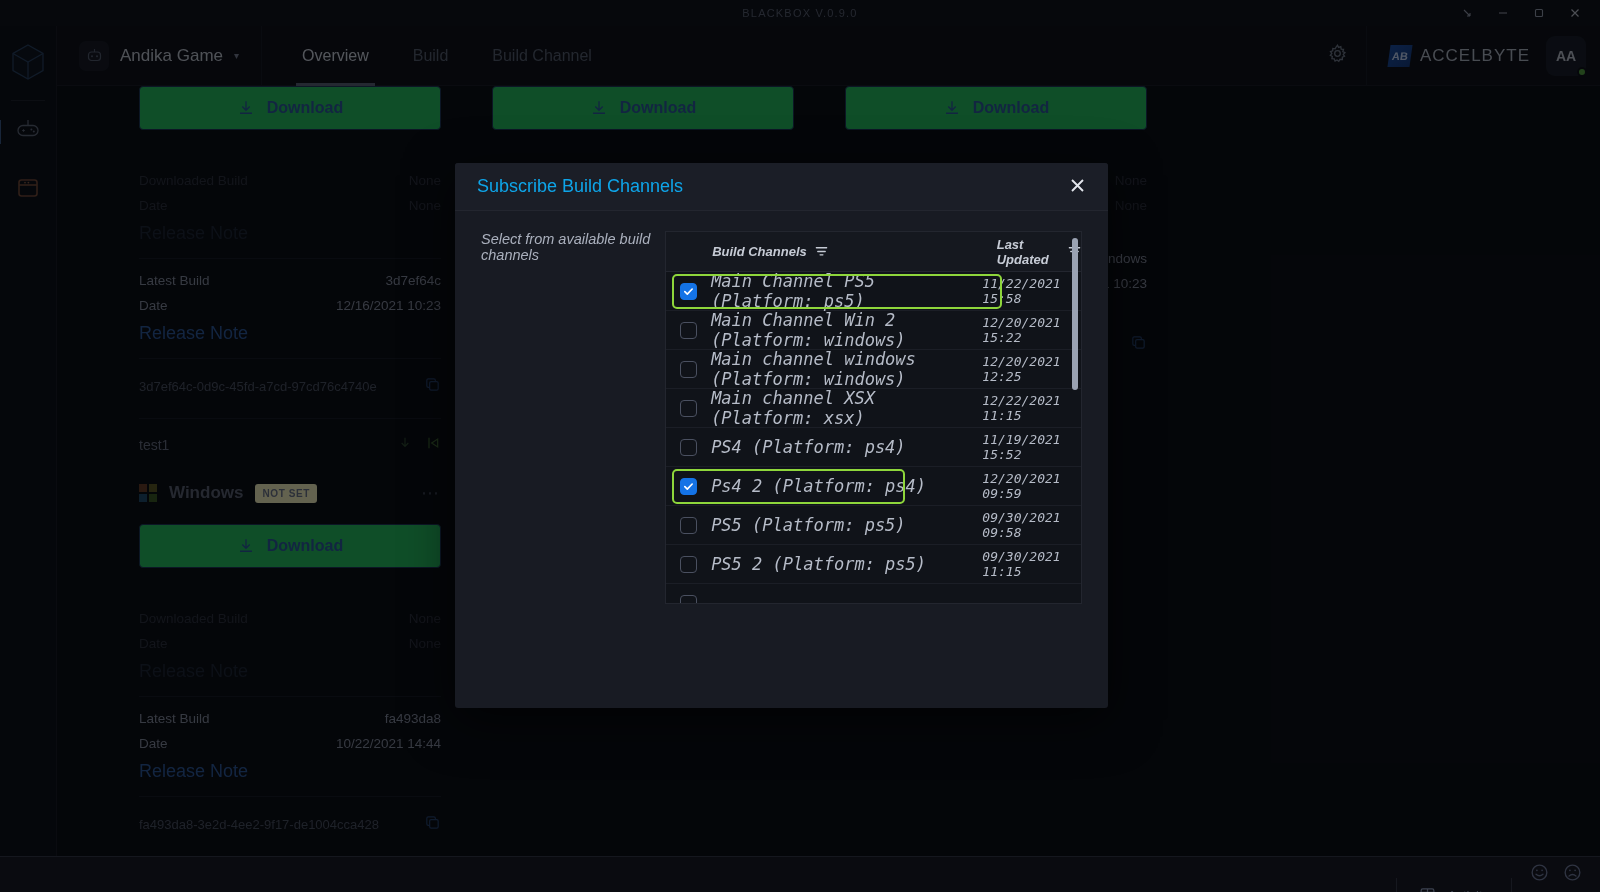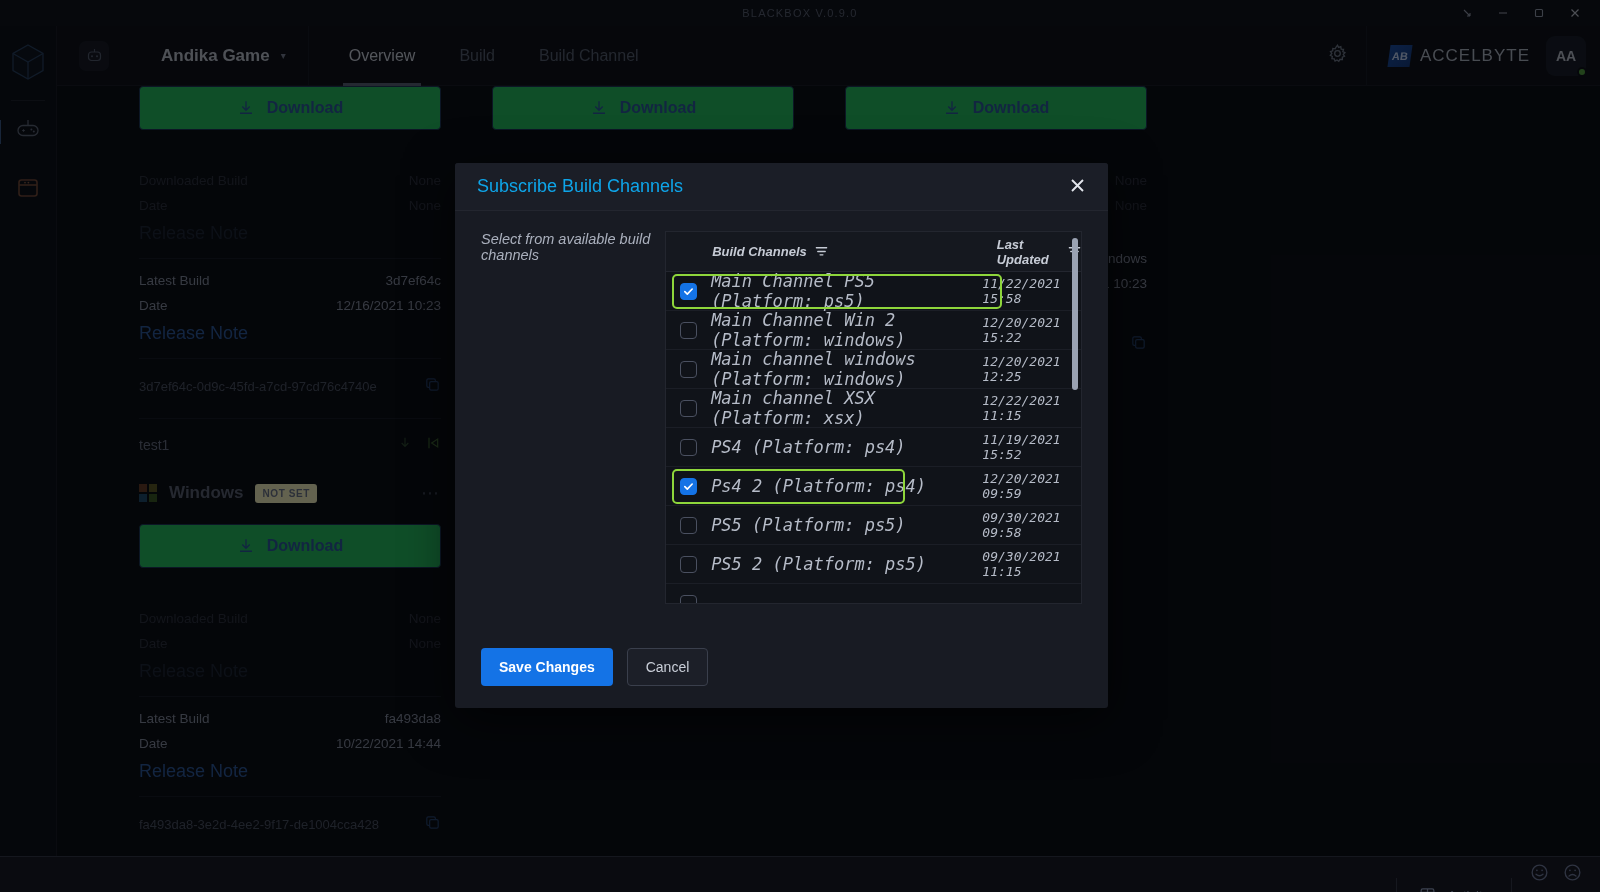--- a/index.html
+++ b/index.html
@@ -45,21 +45,21 @@
   
   .header {
     position: absolute; left: 57px; top: 26px; width: 1543px; height: 60px;
     background: #0b0d12; border-bottom: 1px solid #15171e; display: flex; align-items: center;
   }
   .game-block { display: flex; align-items: center; gap: 11px; padding-left: 22px; padding-right: 22px; height: 60px; border-right: 1px solid #14161d; }
   .game-avatar {
     width: 30px; height: 30px; border-radius: 7px; background: #15171f;
     display: flex; align-items: center; justify-content: center;
   }
-  .game-name { font-size: 17px; font-weight: bold; color: #c9cdd6; margin-left: 41px; }
+  .game-name { font-size: 17px; font-weight: normal; color: #c9cdd6; }
   .caret { color: #7b8293; font-size: 10px; }
   .tabs { display: flex; align-items: flex-end; height: 60px; padding-left: 22px; gap: 8px; }
   .tab {
     font-size: 16px; color: #585f6e; padding: 0 18px; height: 60px;
     display: flex; align-items: center; position: relative;
   }
   .tab.active { color: #d5d9e2; }
   .tab.active::after {
     content: ""; position: absolute; bottom: 0; left: 12px; right: 12px; height: 3px; background: #5b6373;
   }
@@ -578,24 +578,20 @@
               <span></span>
             </div>
             <div class="tcell-date"></div>
           </div>
 
         </div>
         <div class="scrollbar">
           <div class="scroll-thumb"></div>
         </div>
       </div>
-    </div>
-    <div class="modal-foot">
-      <button class="btn-primary">Save Changes</button>
-      <button class="btn-ghost">Cancel</button>
     </div>
   </div>
 
   <div class="statusbar">
     <div class="status-right">
       <div class="activity">
         <span>
           <svg width="17" height="17" viewBox="0 0 20 20" fill="none" stroke="#3d4350" stroke-width="1.5">
               <rect x="2.5" y="3.5" width="15" height="13" rx="2"></rect>
               <path d="M2.5 7.5 H17.5 M10 3.5 V7.5"></path>

